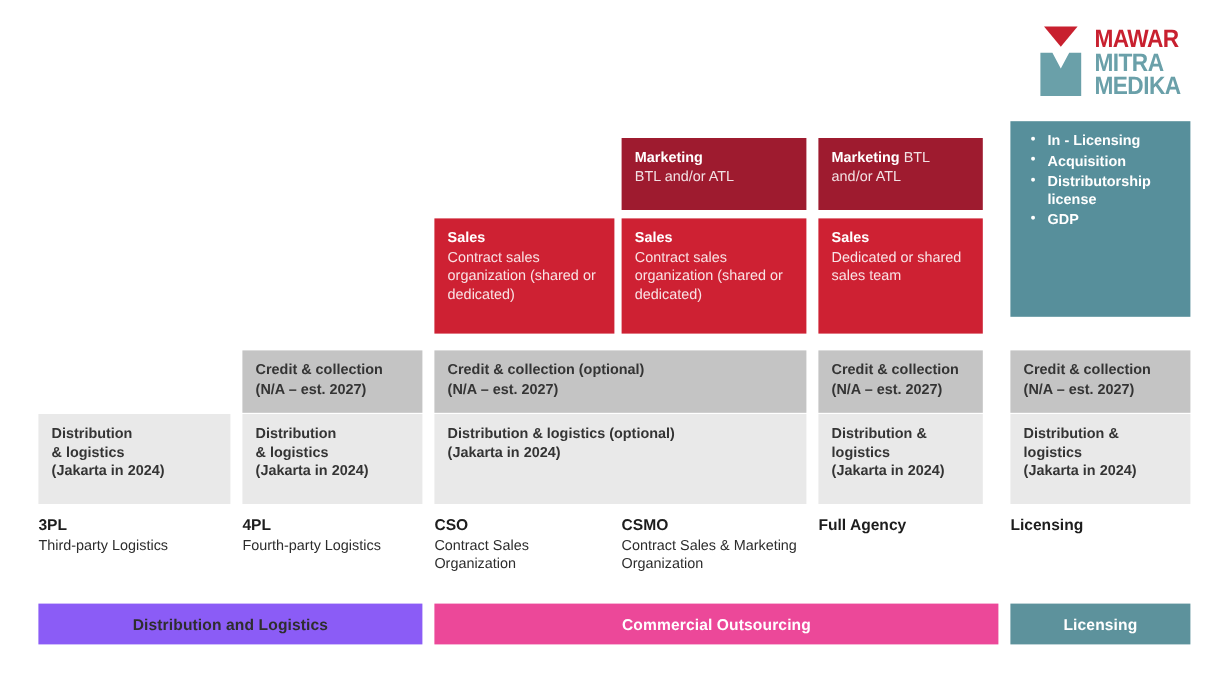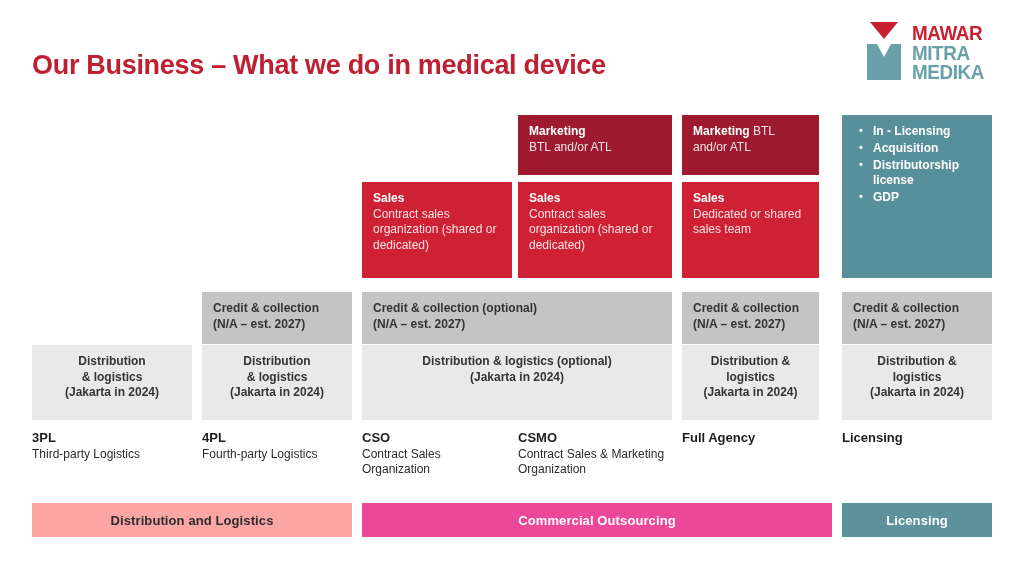--- a/index.html
+++ b/index.html
@@ -20,59 +20,58 @@
   .logo-word-teal{color:#6AA0A9;}
   
   .box{position:absolute;box-sizing:border-box;padding:9px 11px;font-size:12px;line-height:1.3;}
   .box .h{font-weight:bold;color:#ffffff;}
   .box .b{color:rgba(255,255,255,0.87);}
   .blk{display:block;}
   .red-dark{background:#9E1B2F;}
   .red{background:#CE2133;}
   .teal{background:#578F9B;}
   .gray{background:#C4C4C4;}
-  .gray-light{background:#E9E9E9;text-align:center;}
+  .gray-light{background:#E9E9E9;}
   .gray-text{color:#343434;font-weight:bold;}
   
   .c1{left:32px;width:160px;}
   .c2{left:202px;width:150px;}
   .c3{left:362px;width:150px;}
   .c4{left:518px;width:154px;}
   .c5{left:682px;width:137px;}
   .c6{left:842px;width:150px;}
   .c34{left:362px;width:310px;}
   
   .r-marketing{top:115px;height:60px;}
   .r-sales{top:182px;height:96px;}
-  .r-tall{top:115px;height:163px;}
+  .r-tall{top:101px;height:163px;}
   .r-credit{top:292px;height:52px;}
   .r-dist{top:345px;height:75px;}
   
   .bullets{margin:0;padding:0 0 0 6px;list-style:none;}
   .bullets li{position:relative;padding-left:14px;color:#fff;font-weight:bold;font-size:12px;line-height:1.25;margin-bottom:2px;}
   .bullets li::before{content:"•";position:absolute;left:0;top:0;color:#fff;font-size:11px;}
   
   .col-label{position:absolute;top:430px;line-height:1.3;}
   .col-label .abbr{display:block;font-size:13px;font-weight:bold;color:#1d1d1d;}
   .col-label .full{display:block;font-size:12px;color:#2c2c2c;}
   
   .banner{
     position:absolute;top:503px;height:34px;display:flex;align-items:center;justify-content:center;
     font-size:13px;font-weight:bold;letter-spacing:0.1px;
   }
-  .banner-gray{left:32px;width:320px;background:#fca5a5;color:#2e2e2e;}
+  .banner-gray{left:32px;width:320px;background:#8b5cf6;color:#2e2e2e;}
   .banner-red{left:362px;width:470px;background:#ec4899;color:#ffffff;}
   .banner-teal{left:842px;width:150px;background:#5D929C;color:#ffffff;}
 </style>
 </head>
 <body>
 
 <div class="slide">
 
-  <div class="page-title">Our Business – What we do in medical device</div>
 
   <div class="logo">
     <svg width="40" height="62" viewBox="0 0 40 62">
       <polygon points="6,2 34,2 20,19" fill="#C8202F"></polygon>
       <polygon points="3,24 13,24 20,37 27,24 37,24 37,60 3,60" fill="#6AA0A9"></polygon>
     </svg>
     <div class="logo-text">
       <span class="logo-word-red">MAWAR</span>
       <span class="logo-word-teal">MITRA</span>
       <span class="logo-word-teal">MEDIKA</span>

